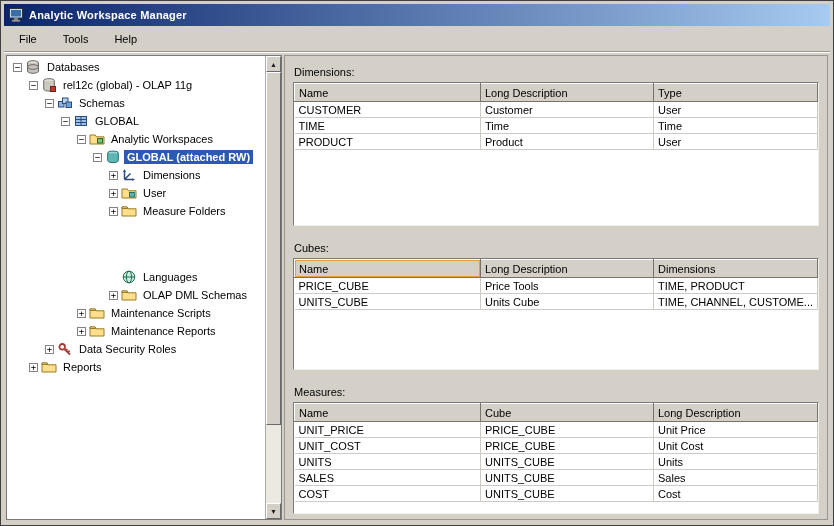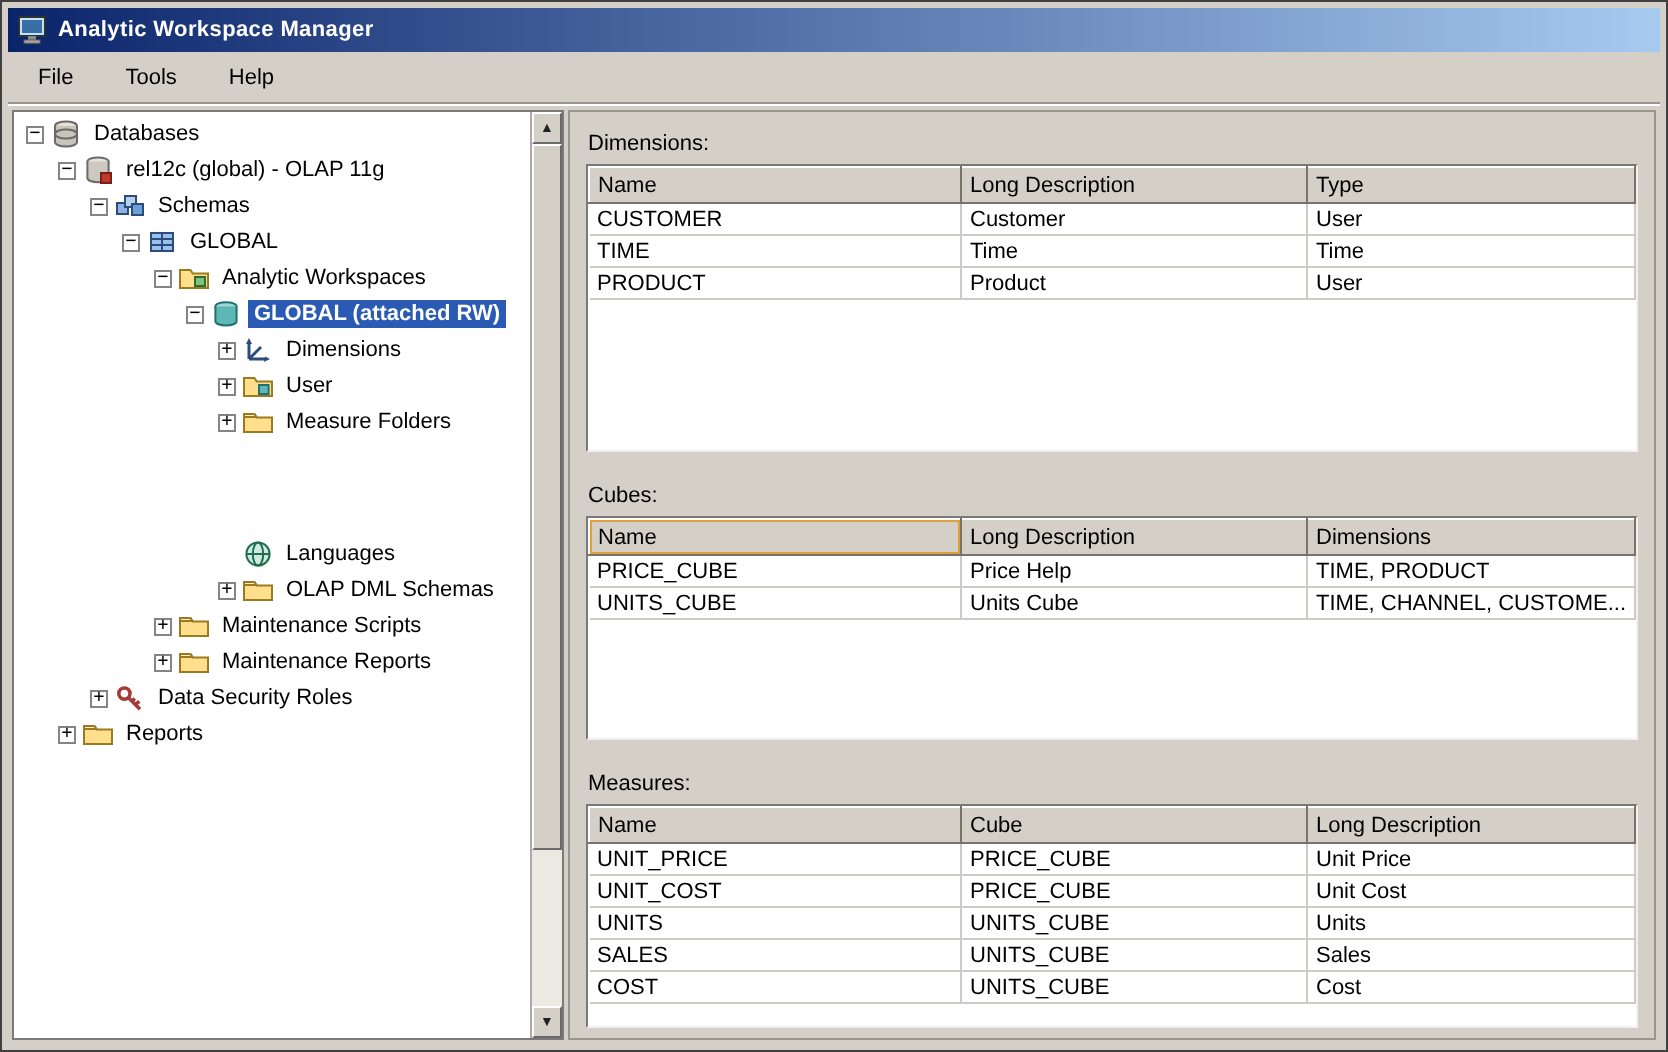--- a/index.html
+++ b/index.html
@@ -298,21 +298,21 @@
               <thead>
                 <tr>
                   <th class="focused">Name</th>
                   <th>Long Description</th>
                   <th>Dimensions</th>
                 </tr>
               </thead>
               <tbody>
                 <tr>
                   <td>PRICE_CUBE</td>
-                  <td>Price Help</td>
+                  <td>Price Tools</td>
                   <td>TIME, PRODUCT</td>
                 </tr>
                 <tr>
                   <td>UNITS_CUBE</td>
                   <td>Units Cube</td>
                   <td>TIME, CHANNEL, CUSTOME...</td>
                 </tr>
               </tbody>
             </table>
           </div>

